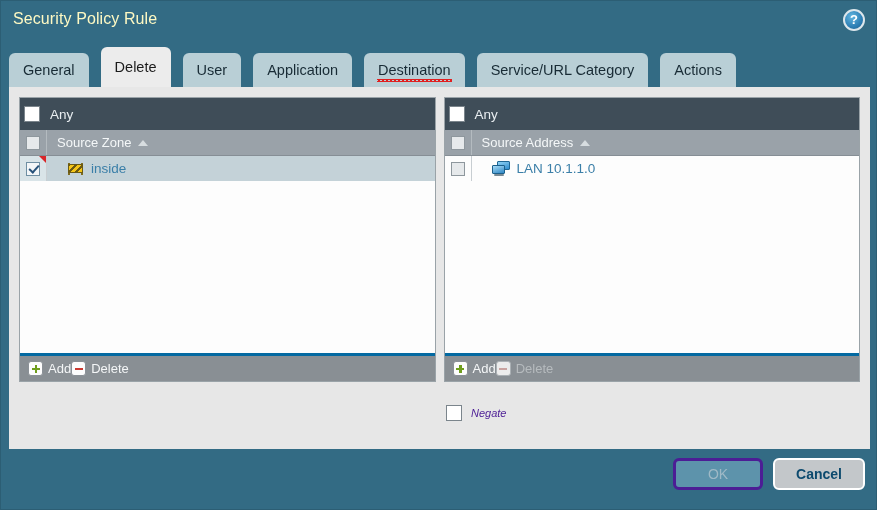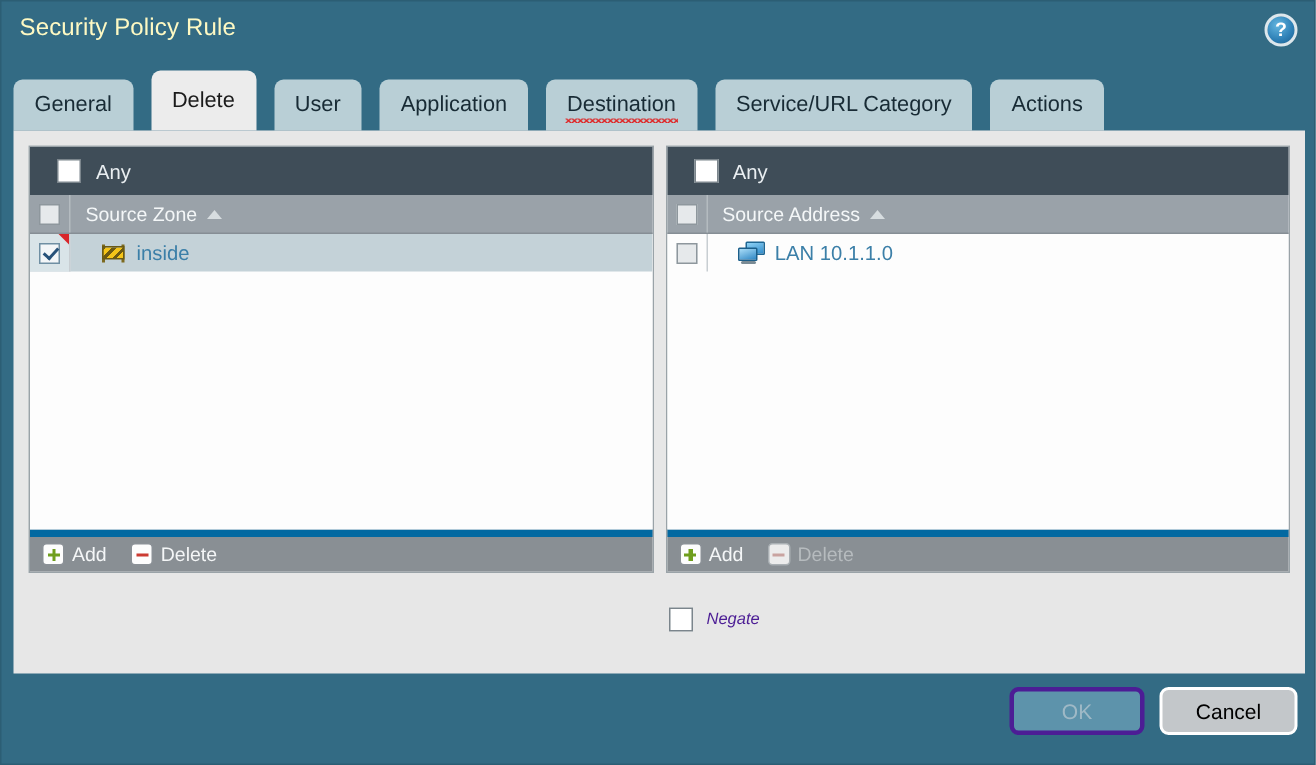--- a/index.html
+++ b/index.html
@@ -129,21 +129,21 @@
     box-sizing: border-box;
     background: #fbfcfc;
     border: 1px solid #9aa3a8;
   }
 
   .panel-any {
     height: 32px;
     background: #3f4d58;
     display: flex;
     align-items: center;
-    padding-left: 18px;
+    padding-left: 4px;
     box-sizing: border-box;
   }
   .panel-any .any-label {
     margin-left: 10px;
     color: #e9eef1;
     font-size: 13.5px;
   }
 
   .panel-header {
     height: 26px;
@@ -322,23 +322,22 @@
     border-radius: 1px;
   }
 
   
   .panel-footer {
     height: 28px;
     background: #898f94;
     display: flex;
     align-items: center;
     padding-left: 8px;
-    gap: 16px;
-    box-sizing: border-box;
-    border-top: 5px solid #0369a1;
+    box-sizing: border-box;
+    border-top: 3px solid #0369a1;
   }
   .tool-btn {
     display: flex;
     align-items: center;
     gap: 5px;
     color: #f4f6f7;
     font-size: 13px;
     cursor: pointer;
     user-select: none;
   }
@@ -407,23 +406,24 @@
     width: 90px;
     background: #5d93ab;
     color: #9fb9c6;
     border: 3px solid #4c1d95;
     cursor: default;
   }
   .btn-cancel {
     right: 13px;
     width: 92px;
     background: #c3c7ca;
-    color: #000000;
+    color: #0c4a6e;
     border: 2px solid #ffffff;
     cursor: pointer;
+    font-weight: bold;
   }
 </style>
 </head>
 <body>
 
 <div class="dialog">
 
   <div class="titlebar">
     <div class="title-text">Security Policy Rule</div>
     <div class="help-icon">?</div>

